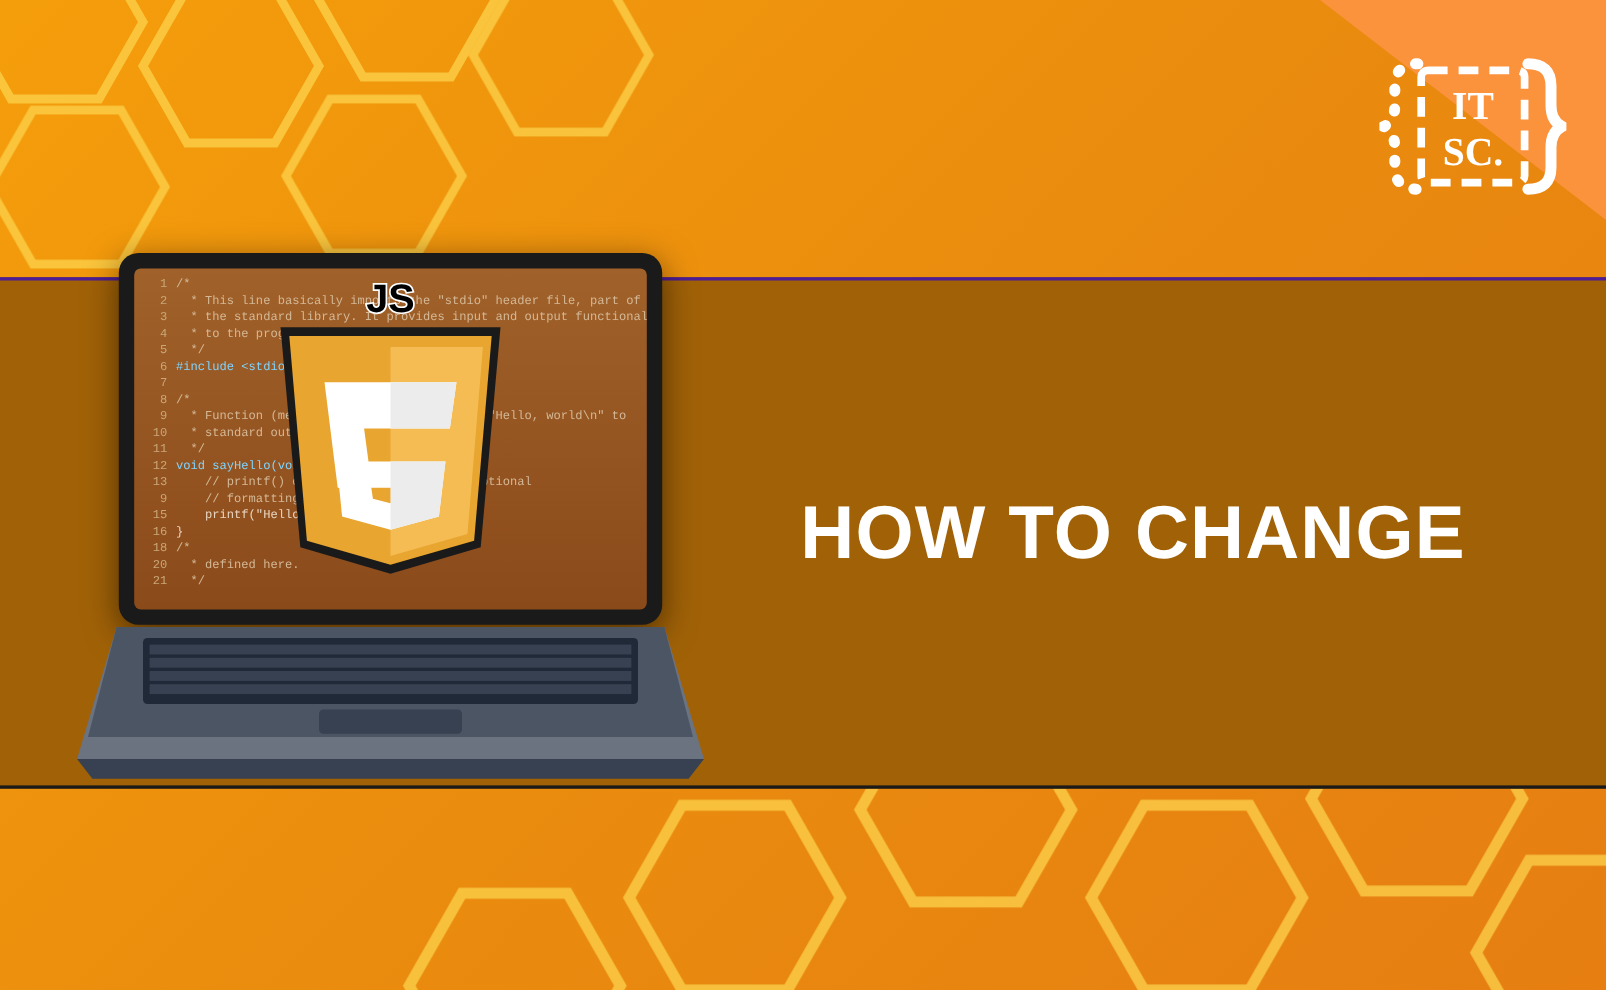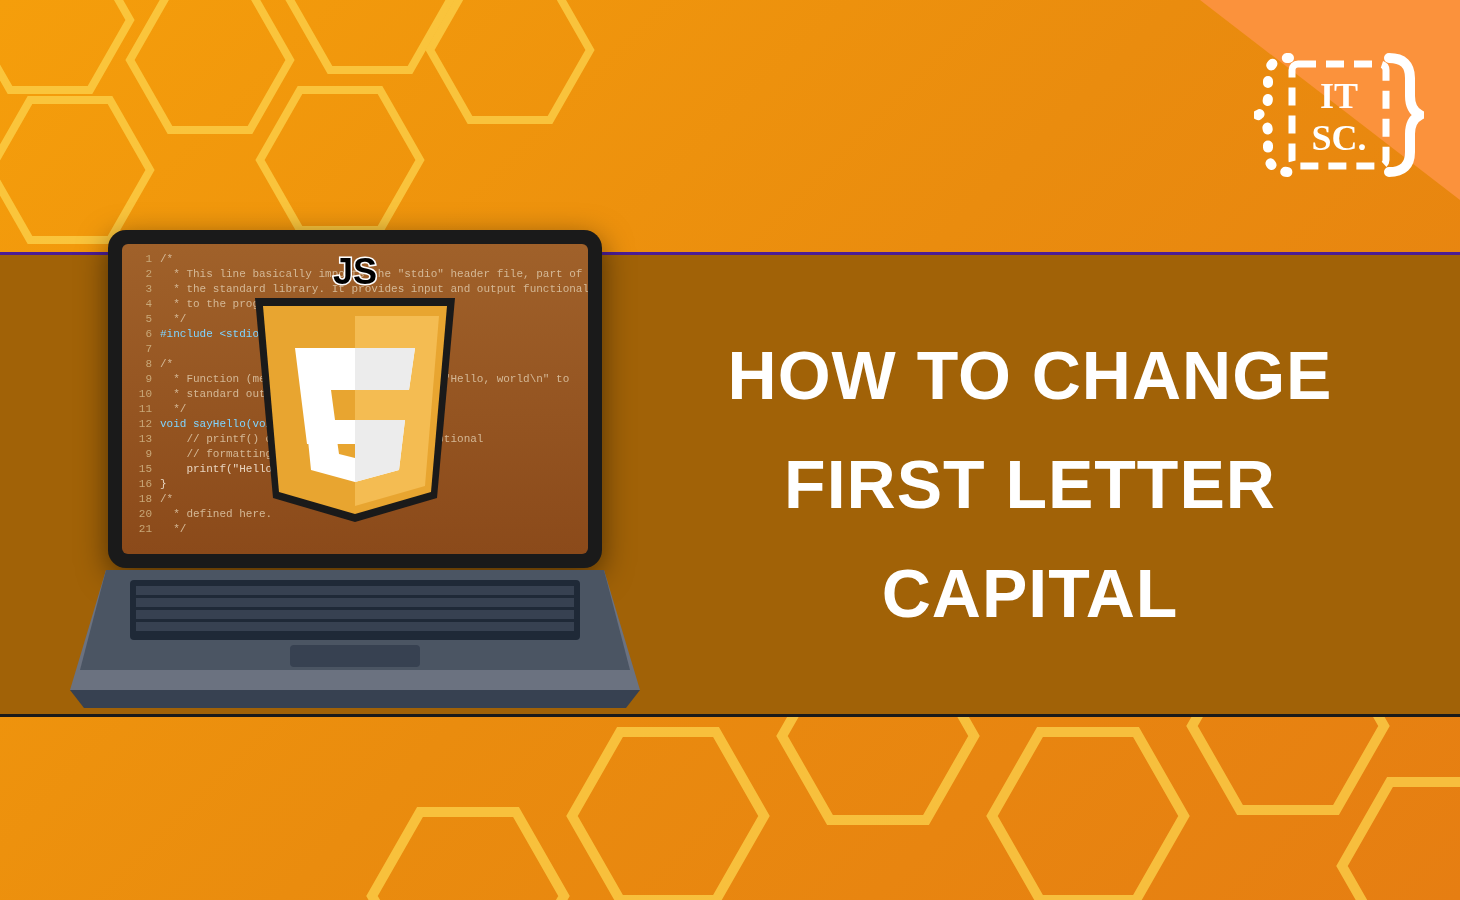--- a/index.html
+++ b/index.html
@@ -56,21 +56,20 @@
   <rect x="38" y="34" width="94" height="102" rx="6" fill="none" stroke="#fff" stroke-width="7" stroke-dasharray="18 10"></rect>
   <text x="85" y="78" text-anchor="middle" font-family="Arial Black" font-size="36" font-weight="900" fill="#fff">IT</text>
   <text x="85" y="120" text-anchor="middle" font-family="Arial Black" font-size="36" font-weight="900" fill="#fff">SC.</text>
 </svg>
 </div>
 
 <div class="banner">
   <div class="title-block">
     <div class="title">
       <div>HOW TO CHANGE</div>
-      <div>FIRST LETTER CAPITAL</div>
     </div>
   </div>
 </div>
 
 <div class="laptop">
   <div class="screen-wrap">
     <div class="screen" id="screen">
         <div class="code-line"><span class="ln">1</span><span class="cm">/*</span></div>
         <div class="code-line"><span class="ln">2</span><span class="cm">  * This line basically imports the "stdio" header file, part of</span></div>
         <div class="code-line"><span class="ln">3</span><span class="cm">  * the standard library. It provides input and output functionality</span></div>

